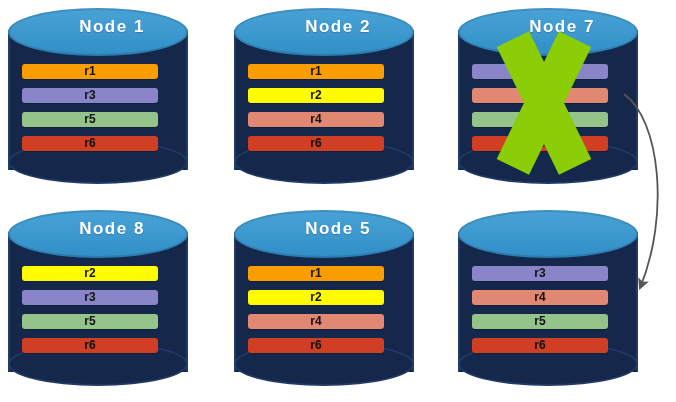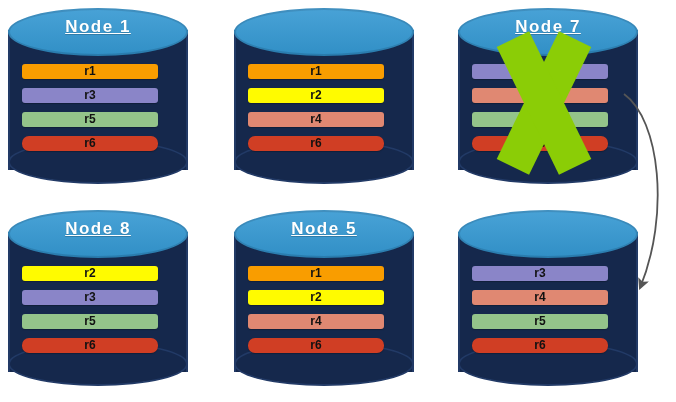--- a/index.html
+++ b/index.html
@@ -69,31 +69,30 @@
     top: 0px;
     width: 180px;
     height: 48px;
     border-radius: 50% / 50%;
     box-sizing: border-box;
     background: linear-gradient(180deg, rgba(255,255,255,0.10) 0%, rgba(0,0,0,0.06) 100%);
   }
 
   .node-label {
     position: absolute;
-    left: 0;
+    left: 14px;
     top: 9px;
     width: 180px;
     text-align: center;
     color: #ffffff;
     font-size: 17px;
     font-weight: bold;
     letter-spacing: 1.5px;
     z-index: 6;
     text-shadow: 0 1px 1px rgba(0,0,0,0.18);
-    text-decoration: underline;
   }
 
   .bars {
     position: absolute;
     left: 14px;
     top: 56px;
     width: 136px;
     z-index: 5;
   }
   .bar {
@@ -101,21 +100,21 @@
     height: 15px;
     margin-bottom: 9px;
     border-radius: 3px;
     color: #111111;
     font-size: 12px;
     font-weight: bold;
     line-height: 15px;
     text-align: center;
     box-shadow: 0 1px 1px rgba(0,0,0,0.25);
   }
-  .bar:last-child { margin-bottom: 18px; border-radius: 7px; }
+  .bar:last-child { margin-bottom: 18px; }
 
   
   .fail-cross {
     position: absolute;
     left: 0;
     top: 0;
     width: 180px;
     height: 180px;
     z-index: 7;
     pointer-events: none;
@@ -156,20 +155,21 @@
         <div class="bar" style="background: rgb(138, 133, 200);">r3</div>
         <div class="bar" style="background: rgb(148, 196, 138);">r5</div>
         <div class="bar" style="background: rgb(208, 62, 36);">r6</div>
       </div>
     </div>
     <div class="node" style="left: 234px; top: 8px;">
       <div class="cyl-body"></div>
       <div class="cyl-bottom"></div>
       <div class="cyl-top"></div>
       <div class="cyl-top-shade"></div>
+      <div class="node-label">Node 2</div>
       <div class="bars">
         <div class="bar" style="background: rgb(249, 157, 0);">r1</div>
         <div class="bar" style="background: rgb(255, 251, 0);">r2</div>
         <div class="bar" style="background: rgb(224, 136, 114);">r4</div>
         <div class="bar" style="background: rgb(208, 62, 36);">r6</div>
       </div>
     </div>
     <div class="node" style="left: 458px; top: 8px;">
       <div class="cyl-body"></div>
       <div class="cyl-bottom"></div>

